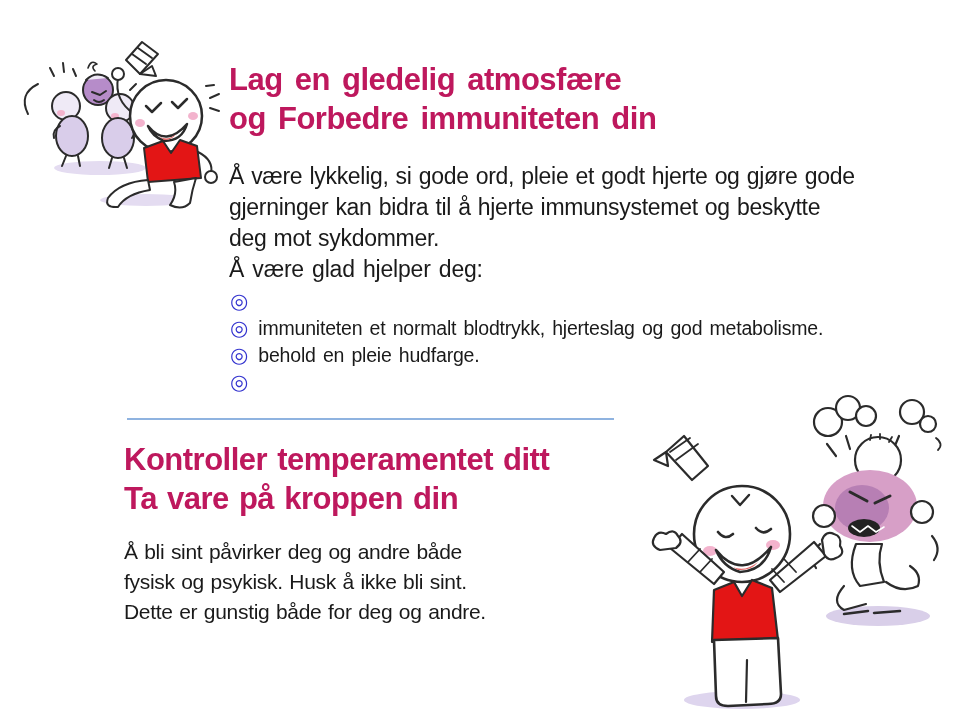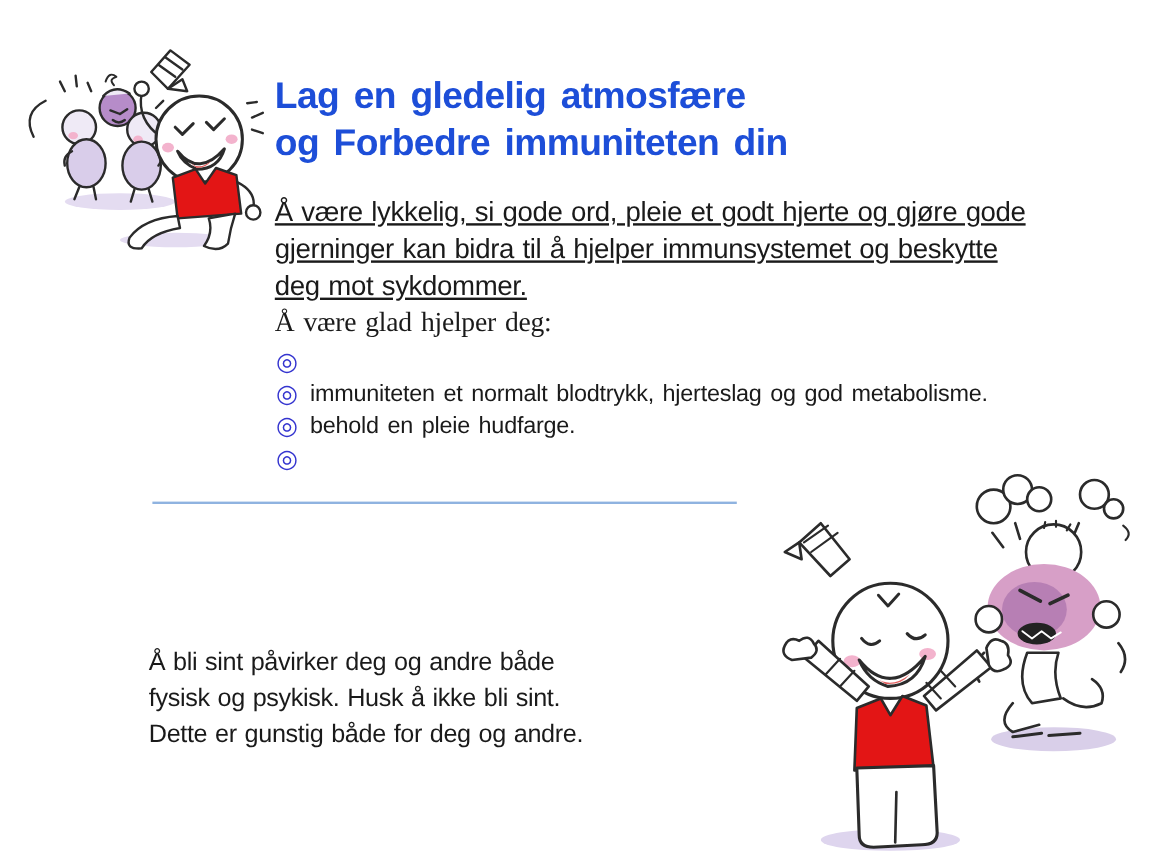--- a/index.html
+++ b/index.html
@@ -2,29 +2,29 @@
 <html><head>
 <meta charset="utf-8">
 <style>
   html,body{margin:0;padding:0;background:#ffffff;}
   .slide{
     position:relative;width:960px;height:720px;background:#ffffff;overflow:hidden;
     font-family:"Liberation Sans",sans-serif;color:#1a1a1a;
   }
   .abs{position:absolute;}
   .h-blue{
-    color:#1d4ed8;font-weight:bold;font-size:31px;line-height:39px;
+    color:#be185d;font-weight:bold;font-size:31px;line-height:39px;
     letter-spacing:-0.5px;word-spacing:4px;white-space:nowrap;
   }
   .section1-title{left:229px;top:60px;}
   .section2-title{left:124px;top:440px;word-spacing:2px;}
   .para{font-size:23px;line-height:31px;letter-spacing:-0.3px;word-spacing:1px;white-space:nowrap;}
-  .section1-para{left:229px;top:161px;text-decoration:underline;}
+  .section1-para{left:229px;top:161px;}
   .section2-para{left:124px;top:537px;font-size:21px;line-height:30px;}
-  .list-intro{left:229px;top:256px;font-size:23px;letter-spacing:-0.2px;word-spacing:2px;white-space:nowrap;font-family:Liberation Serif, serif;}
+  .list-intro{left:229px;top:256px;font-size:23px;letter-spacing:-0.2px;word-spacing:2px;white-space:nowrap;}
   .bullet-list{left:230px;top:288px;}
   .bullet-row{display:flex;align-items:center;height:27px;gap:10px;}
   .bullet-glyph{
     color:#3434cf;font-size:21px;line-height:1;
     font-family:"DejaVu Sans",sans-serif;
   }
   .bullet-text{font-size:19.5px;letter-spacing:-0.2px;word-spacing:2px;white-space:nowrap;}
   .divider{left:127px;top:418px;width:487px;height:2px;background:#8fb3e0;}
   .art{position:absolute;}
   .art-tl{left:14px;top:28px;width:208px;height:182px;}
@@ -85,21 +85,21 @@
     </g>
   </svg>
 
   <div class="abs h-blue section1-title">
     <div>Lag en gledelig atmosfære</div>
     <div>og Forbedre immuniteten din</div>
   </div>
 
   <div class="abs para section1-para">
     <div>Å være lykkelig, si gode ord, pleie et godt hjerte og gjøre gode</div>
-    <div>gjerninger kan bidra til å hjelper immunsystemet og beskytte</div>
+    <div>gjerninger kan bidra til å hjerte immunsystemet og beskytte</div>
     <div>deg mot sykdommer.</div>
   </div>
 
   <div class="abs list-intro">Å være glad hjelper deg:</div>
 
   <div class="abs bullet-list">
     <div class="bullet-row">
       <span class="bullet-glyph">◎</span>
     </div>
     <div class="bullet-row">
@@ -110,20 +110,24 @@
       <span class="bullet-glyph">◎</span>
       <span class="bullet-text">behold en pleie hudfarge.</span>
     </div>
     <div class="bullet-row">
       <span class="bullet-glyph">◎</span>
     </div>
   </div>
 
   <div class="abs divider"></div>
 
+  <div class="abs h-blue section2-title">
+    <div>Kontroller temperamentet ditt</div>
+    <div>Ta vare på kroppen din</div>
+  </div>
 
   <div class="abs para section2-para">
     <div>Å bli sint påvirker deg og andre både</div>
     <div>fysisk og psykisk. Husk å ikke bli sint.</div>
     <div>Dette er gunstig både for deg og andre.</div>
   </div>
 
   <svg class="art art-br" viewBox="0 0 322 322">
     <g stroke="#2b2b2b" stroke-width="2.2" fill="none" stroke-linecap="round" stroke-linejoin="round">
 

